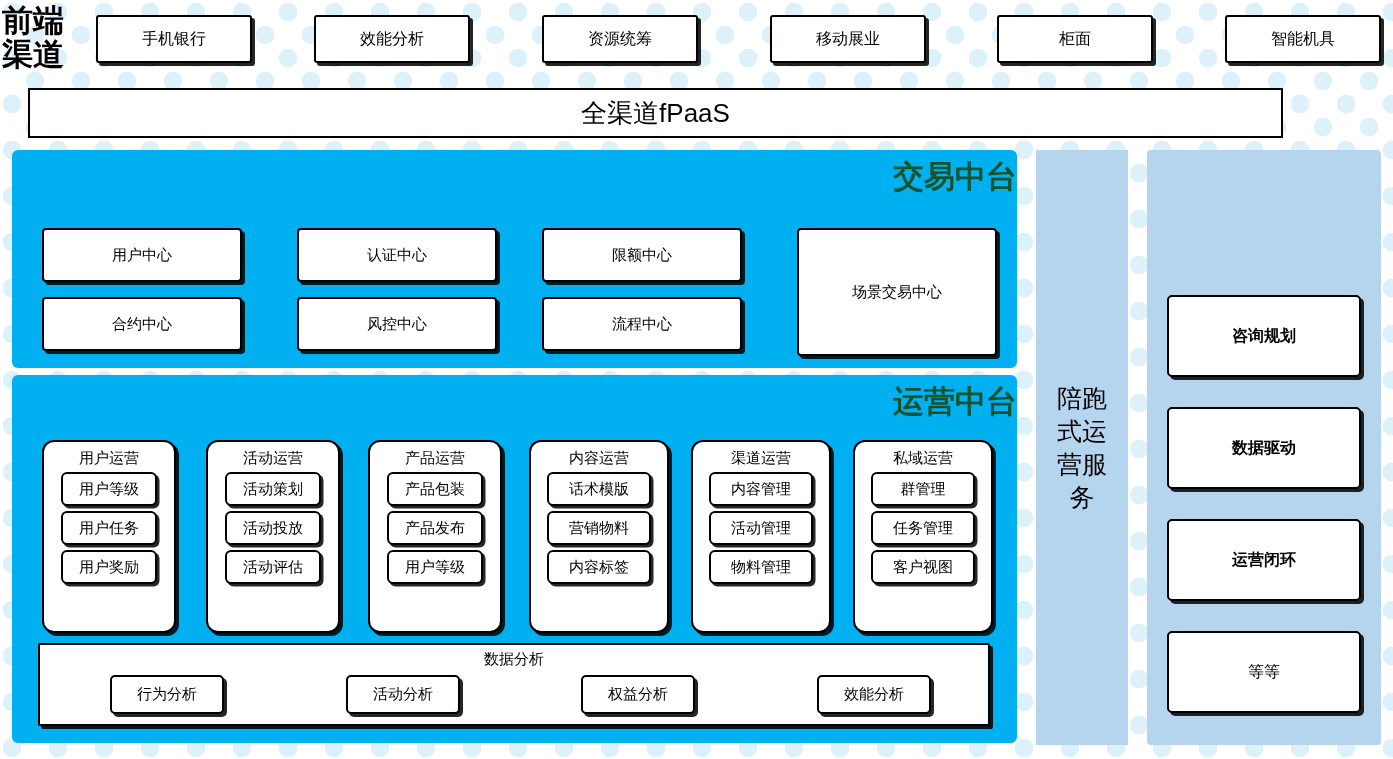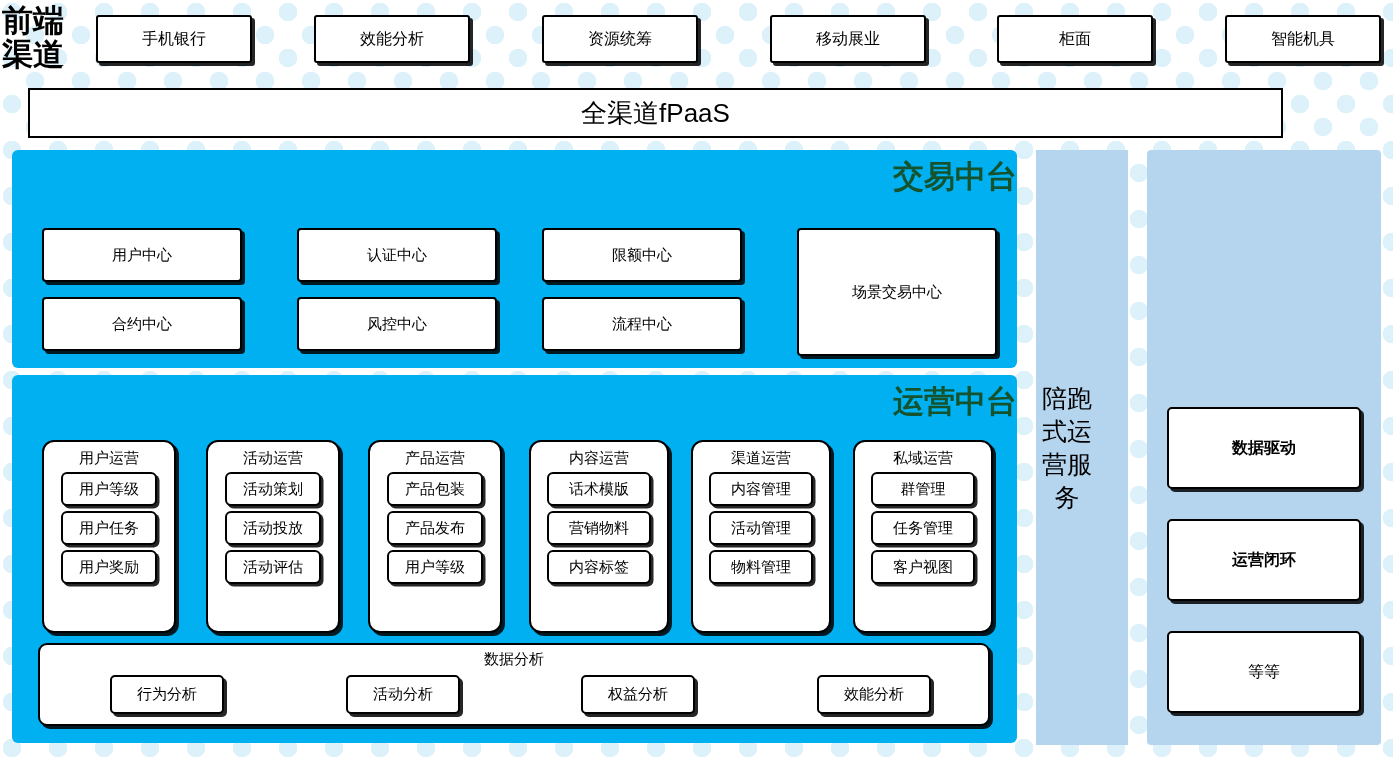--- a/index.html
+++ b/index.html
@@ -137,21 +137,21 @@
   .ops-group.wide { width: 140px; }
   .ops-group.wide .ops-item { width: 104px; }
 
   
   #analysis-panel {
     position: absolute;
     left: 38px; top: 643px;
     width: 952px; height: 83px;
     background: #fff;
     border: 2.5px solid #000;
-    border-radius: 9px;
+    border-radius: 2px;
     box-shadow: 3px 3px 0 rgba(0,0,0,0.85);
   }
   #analysis-title {
     text-align: center;
     font-size: 15px;
     margin-top: 5px;
   }
   .analysis-box {
     position: absolute;
     top: 30px;
@@ -162,20 +162,21 @@
   }
 
   
   #service-bar {
     position: absolute;
     left: 1036px; top: 150px;
     width: 92px; height: 595px;
     background: #b5d5ee;
     display: flex;
     align-items: center;
+    justify-content: center;
   }
   #service-bar .vtext {
     font-size: 25px;
     line-height: 33px;
     font-weight: 500;
     text-align: center;
     width: 62px;
     word-break: break-all;
   }
 
@@ -277,16 +278,17 @@
   <div class="wbox analysis-box" style="left:306px;">活动分析</div>
   <div class="wbox analysis-box" style="left:541px;">权益分析</div>
   <div class="wbox analysis-box" style="left:777px;">效能分析</div>
 </div>
 
 <div id="service-bar">
   <div class="vtext">陪跑式运营服务</div>
 </div>
 
 <div id="right-panel">
+  <div class="wbox right-card" style="top:145px;">咨询规划</div>
   <div class="wbox right-card" style="top:257px;">数据驱动</div>
   <div class="wbox right-card" style="top:369px;">运营闭环</div>
   <div class="wbox right-card plain" style="top:481px;">等等</div>
 </div>
 
 </body></html>

